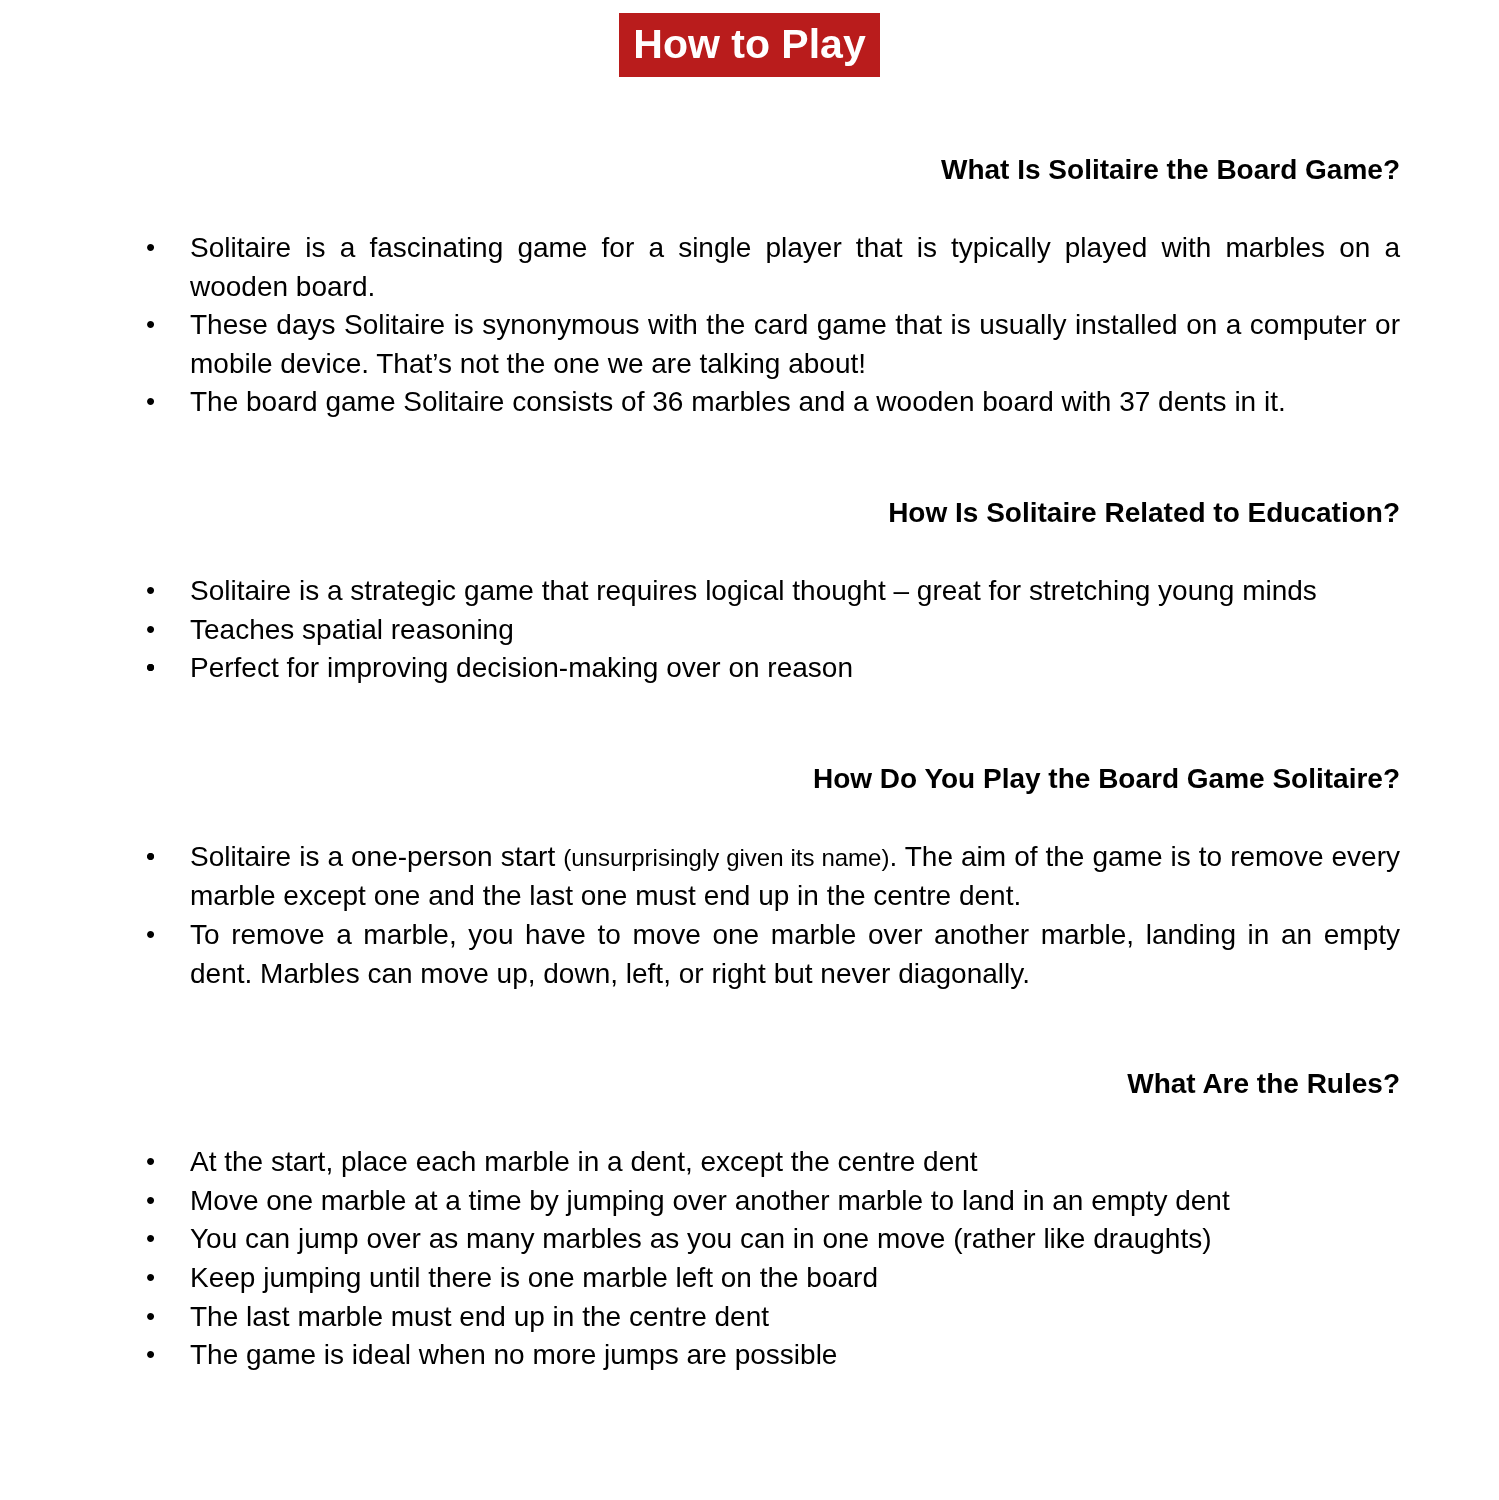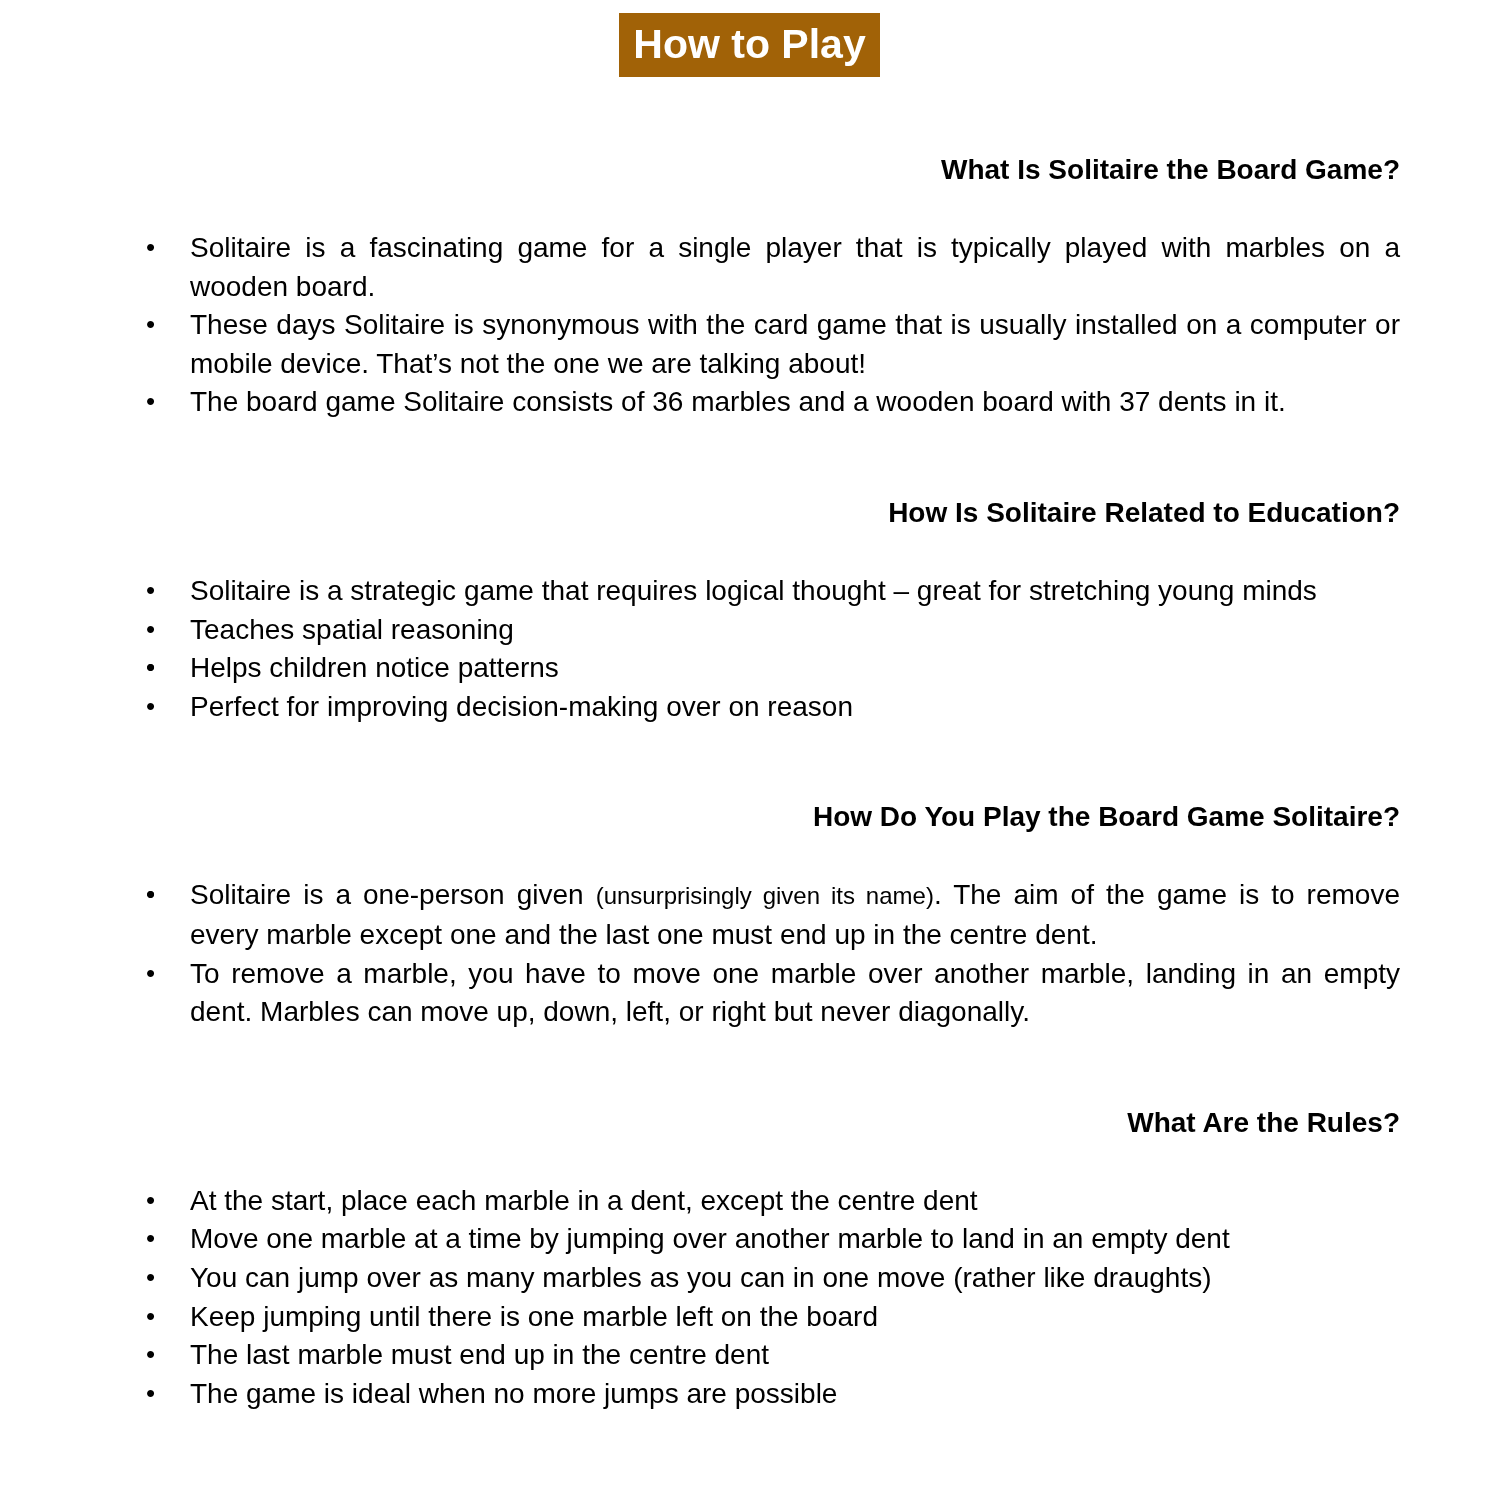--- a/index.html
+++ b/index.html
@@ -13,21 +13,21 @@
     font-family: "Liberation Sans", sans-serif;
     color: #000000;
     overflow: hidden;
   }
   .title-wrap {
     text-align: center;
     padding-top: 13px;
   }
   .doc-title {
     display: inline-block;
-    background: #a16207;
+    background: #b91c1c;
     color: #ffffff;
     font-weight: 700;
     font-size: 41px;
     line-height: 41px;
     padding: 11px 14px 12px 14px;
   }
   h2.section-heading {
     font-size: 28px;
     font-weight: 700;
     line-height: 38px;
@@ -90,36 +90,35 @@
   </li>
   <li>
     <span class="bullet">•</span>
     <span>Teaches spatial reasoning</span>
   </li>
   <li>
     <span class="bullet">•</span>
   </li>
   <li>
     <span class="bullet">•</span>
-    <span>Helps children notice patterns</span>
   </li>
   <li>
     <span class="bullet">•</span>
     <span>Perfect for improving decision-making over on reason</span>
   </li>
 </ul>
 
 <h2 class="section-heading">How Do You Play the Board Game Solitaire?</h2>
 <ul class="bullet-list">
   <li>
     <span class="bullet">•</span>
   </li>
   <li>
     <span class="bullet">•</span>
-    <span><span>Solitaire is a one-person given </span><span class="small-inline">(unsurprisingly given its name)</span><span>. The aim of the game is to remove every marble except one and the last one must end up in the centre dent.</span></span>
+    <span><span>Solitaire is a one-person start </span><span class="small-inline">(unsurprisingly given its name)</span><span>. The aim of the game is to remove every marble except one and the last one must end up in the centre dent.</span></span>
   </li>
   <li>
     <span class="bullet">•</span>
     <span>To remove a marble, you have to move one marble over another marble, landing in an empty dent. Marbles can move up, down, left, or right but never diagonally.</span>
   </li>
 </ul>
 
 <h2 class="section-heading">What Are the Rules?</h2>
 <ul class="bullet-list">
   <li>

